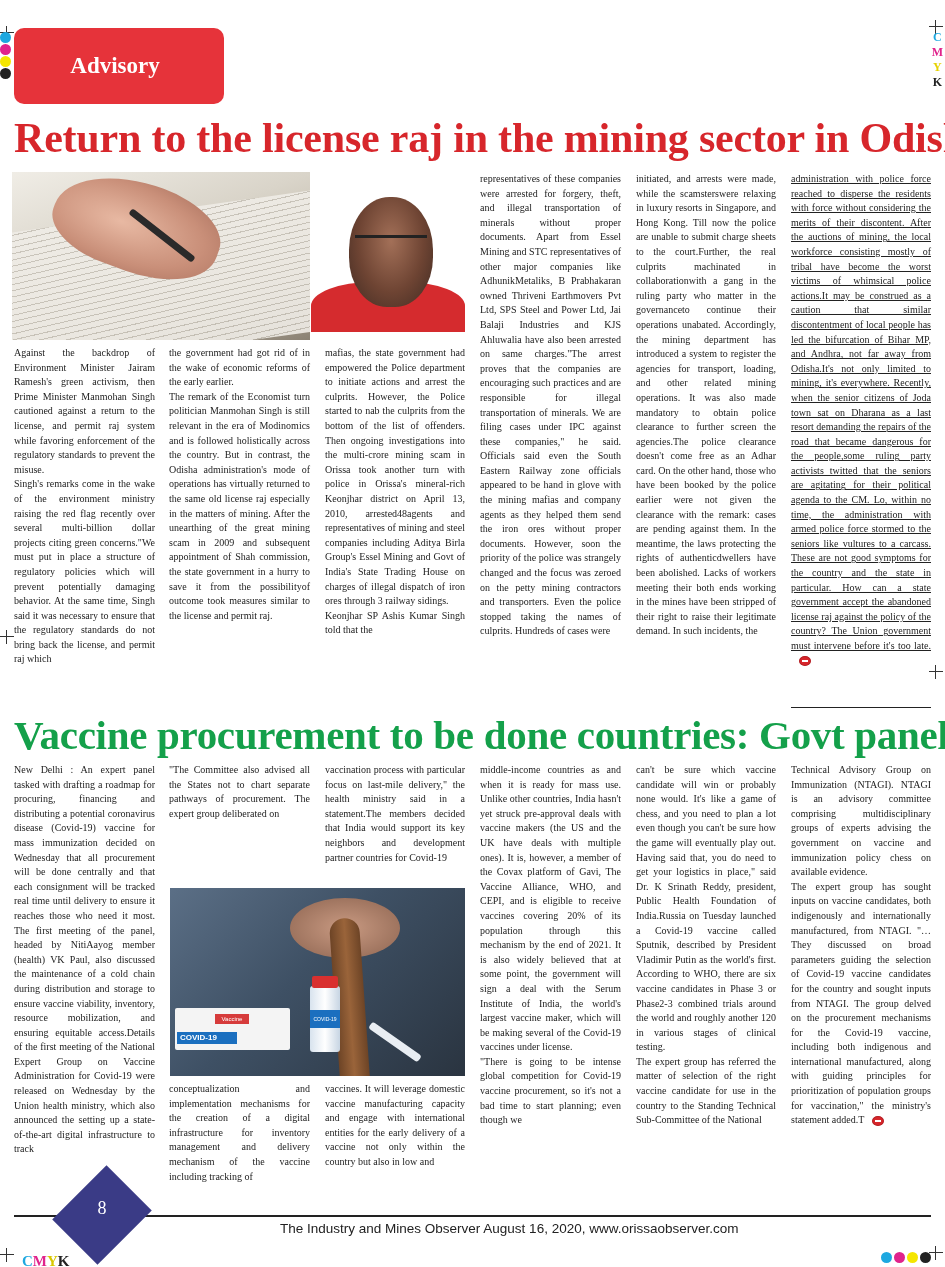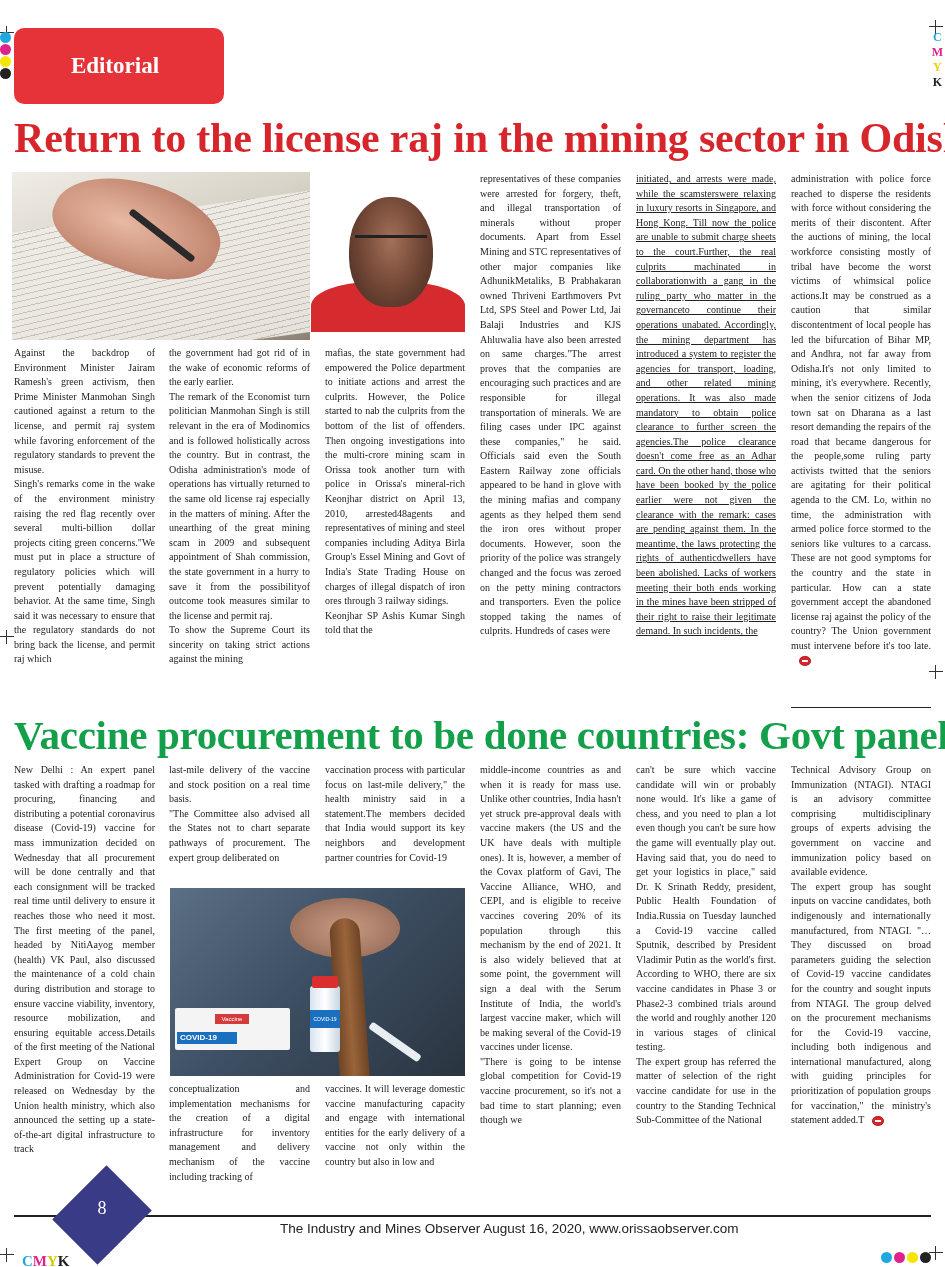--- a/index.html
+++ b/index.html
@@ -75,21 +75,21 @@
   <span style="background:#222"></span>
 </div>
 <div class="cmyk-col">
   <span style="color:#1ea8e0">C</span>
   <span style="color:#e0238c">M</span>
   <span style="color:#e6d200">Y</span>
   <span style="color:#222">K</span>
 </div>
 
 <div class="section-badge">
-  <span>Editorial</span>
+  <span>Advisory</span>
 </div>
 
 <h1 class="headline1">Return to the license raj in the mining sector in Odisha</h1>
 
 <div class="photo-hand">
   <div class="paper"></div>
   <div class="hand"></div>
   <div class="pen"></div>
 </div>
 <div class="photo-portrait">
@@ -98,45 +98,43 @@
   <div class="glasses"></div>
 </div>
 
 <div class="col" style="left:14px;top:346px;width:141px;">
   <p>Against the backdrop of Environment Minister Jairam Ramesh's green activism, then Prime Minister Manmohan Singh cautioned against a return to the license, and permit raj system while favoring enforcement of the regulatory standards to prevent the misuse.</p>
   <p>Singh's remarks come in the wake of the environment ministry raising the red flag recently over several multi-billion dollar projects citing green concerns."We must put in place a structure of regulatory policies which will prevent potentially damaging behavior. At the same time, Singh said it was necessary to ensure that the regulatory standards do not bring back the license, and permit raj which</p>
 </div>
 <div class="col" style="left:169px;top:346px;width:141px;">
   <p>the government had got rid of in the wake of economic reforms of the early earlier.</p>
   <p>The remark of the Economist turn politician Manmohan Singh is still relevant in the era of Modinomics and is followed holistically across the country. But in contrast, the Odisha administration's mode of operations has virtually returned to the same old license raj especially in the matters of mining. After the unearthing of the great mining scam in 2009 and subsequent appointment of Shah commission, the state government in a hurry to save it from the possibilityof outcome took measures similar to the license and permit raj.</p>
-  <p>To show the Supreme Court its sincerity on taking strict actions against the mining</p>
 </div>
 <div class="col" style="left:325px;top:346px;width:140px;">
   <p>mafias, the state government had empowered the Police department to initiate actions and arrest the culprits. However, the Police started to nab the culprits from the bottom of the list of offenders. Then ongoing investigations into the multi-crore mining scam in Orissa took another turn with police in Orissa's mineral-rich Keonjhar district on April 13, 2010, arrested48agents and representatives of mining and steel companies including Aditya Birla Group's Essel Mining and Govt of India's State Trading House on charges of illegal dispatch of iron ores through 3 railway sidings.</p>
   <p>Keonjhar SP Ashis Kumar Singh told that the</p>
 </div>
 <div class="col" style="left:480px;top:172px;width:141px;">
   <p>representatives of these companies were arrested for forgery, theft, and illegal transportation of minerals without proper documents. Apart from Essel Mining and STC representatives of other major companies like AdhunikMetaliks, B Prabhakaran owned Thriveni Earthmovers Pvt Ltd, SPS Steel and Power Ltd, Jai Balaji Industries and KJS Ahluwalia have also been arrested on same charges."The arrest proves that the companies are encouraging such practices and are responsible for illegal transportation of minerals. We are filing cases under IPC against these companies," he said. Officials said even the South Eastern Railway zone officials appeared to be hand in glove with the mining mafias and company agents as they helped them send the iron ores without proper documents. However, soon the priority of the police was strangely changed and the focus was zeroed on the petty mining contractors and transporters. Even the police stopped taking the names of culprits. Hundreds of cases were</p>
 </div>
-<div class="col" style="left:636px;top:172px;width:140px;text-decoration:underline;">
+<div class="col" style="left:636px;top:172px;width:140px;">
   <p>initiated, and arrests were made, while the scamsterswere relaxing in luxury resorts in Singapore, and Hong Kong. Till now the police are unable to submit charge sheets to the court.Further, the real culprits machinated in collaborationwith a gang in the ruling party who matter in the governanceto continue their operations unabated. Accordingly, the mining department has introduced a system to register the agencies for transport, loading, and other related mining operations. It was also made mandatory to obtain police clearance to further screen the agencies.The police clearance doesn't come free as an Adhar card. On the other hand, those who have been booked by the police earlier were not given the clearance with the remark: cases are pending against them. In the meantime, the laws protecting the rights of authenticdwellers have been abolished. Lacks of workers meeting their both ends working in the mines have been stripped of their right to raise their legitimate demand. In such incidents, the</p>
 </div>
-<div class="col" style="left:791px;top:172px;width:140px;">
+<div class="col" style="left:791px;top:172px;width:140px;text-decoration:underline;">
   <p><span>administration with police force reached to disperse the residents with force without considering the merits of their discontent. After the auctions of mining, the local workforce consisting mostly of tribal have become the worst victims of whimsical police actions.It may be construed as a caution that similar discontentment of local people has led the bifurcation of Bihar MP, and Andhra, not far away from Odisha.It's not only limited to mining, it's everywhere. Recently, when the senior citizens of Joda town sat on Dharana as a last resort demanding the repairs of the road that became dangerous for the people,some ruling party activists twitted that the seniors are agitating for their political agenda to the CM. Lo, within no time, the administration with armed police force stormed to the seniors like vultures to a carcass. These are not good symptoms for the country and the state in particular. How can a state government accept the abandoned license raj against the policy of the country? The Union government must intervene before it's too late.</span><span class="end-mark"></span></p>
 </div>
 
 <div class="rule" style="left:791px;top:707px;width:140px;height:1px;"></div>
 
 <h1 class="headline2">Vaccine procurement to be done countries: Govt panel</h1>
 
 <div class="col" style="left:14px;top:763px;width:141px;">
   <p>New Delhi : An expert panel tasked with drafting a roadmap for procuring, financing and distributing a potential coronavirus disease (Covid-19) vaccine for mass immunization decided on Wednesday that all procurement will be done centrally and that each consignment will be tracked real time until delivery to ensure it reaches those who need it most. The first meeting of the panel, headed by NitiAayog member (health) VK Paul, also discussed the maintenance of a cold chain during distribution and storage to ensure vaccine viability, inventory, resource mobilization, and ensuring equitable access.Details of the first meeting of the National Expert Group on Vaccine Administration for Covid-19 were released on Wednesday by the Union health ministry, which also announced the setting up a state-of-the-art digital infrastructure to track</p>
 </div>
 <div class="col" style="left:169px;top:763px;width:141px;">
-  <p>last-mile delivery of the vaccine and stock position on a real time basis.</p>
   <p>"The Committee also advised all the States not to chart separate pathways of procurement. The expert group deliberated on</p>
 </div>
 <div class="col" style="left:325px;top:763px;width:140px;">
   <p>vaccination process with particular focus on last-mile delivery," the health ministry said in a statement.The members decided that India would support its key neighbors and development partner countries for Covid-19</p>
 </div>
 
 <div class="photo-vaccine">
   <div class="handv"></div>
   <div class="cane"></div>
   <div class="box">
@@ -159,21 +157,21 @@
 
 <div class="col" style="left:480px;top:763px;width:141px;">
   <p>middle-income countries as and when it is ready for mass use. Unlike other countries, India hasn't yet struck pre-approval deals with vaccine makers (the US and the UK have deals with multiple ones). It is, however, a member of the Covax platform of Gavi, The Vaccine Alliance, WHO, and CEPI, and is eligible to receive vaccines covering 20% of its population through this mechanism by the end of 2021. It is also widely believed that at some point, the government will sign a deal with the Serum Institute of India, the world's largest vaccine maker, which will be making several of the Covid-19 vaccines under license.</p>
   <p> "There is going to be intense global competition for Covid-19 vaccine procurement, so it's not a bad time to start planning; even though we</p>
 </div>
 <div class="col" style="left:636px;top:763px;width:140px;">
   <p>can't be sure which vaccine candidate will win or probably none would. It's like a game of chess, and you need to plan a lot even though you can't be sure how the game will eventually play out. Having said that, you do need to get your logistics in place," said Dr. K Srinath Reddy, president, Public Health Foundation of India.Russia on Tuesday launched a Covid-19 vaccine called Sputnik, described by President Vladimir Putin as the world's first. According to WHO, there are six vaccine candidates in Phase 3 or Phase2-3 combined trials around the world and roughly another 120 in various stages of clinical testing.</p>
   <p>The expert group has referred the matter of selection of the right vaccine candidate for use in the country to the Standing Technical Sub-Committee of the National</p>
 </div>
 <div class="col" style="left:791px;top:763px;width:140px;">
-  <p>Technical Advisory Group on Immunization (NTAGI). NTAGI is an advisory committee comprising multidisciplinary groups of experts advising the government on vaccine and immunization policy based on available evidence.</p>
+  <p>Technical Advisory Group on Immunization (NTAGI). NTAGI is an advisory committee comprising multidisciplinary groups of experts advising the government on vaccine and immunization policy chess on available evidence.</p>
   <p><span>The expert group has sought inputs on vaccine candidates, both indigenously and internationally manufactured, from NTAGI. "…They discussed on broad parameters guiding the selection of Covid-19 vaccine candidates for the country and sought inputs from NTAGI. The group delved on the procurement mechanisms for the Covid-19 vaccine, including both indigenous and international manufactured, along with guiding principles for prioritization of population groups for vaccination," the ministry's statement added.T</span><span class="end-mark"></span></p>
 </div>
 
 <div class="rule" style="left:14px;top:1215px;width:917px;height:2px;"></div>
 <div class="page-diamond"></div>
 <div class="page-num">8</div>
 <div class="footer-text">The Industry and Mines Observer August 16, 2020, www.orissaobserver.com</div>
 
 <div class="cmyk-foot">
   <span style="color:#1ea8e0">C</span><span style="color:#e0238c">M</span><span style="color:#d9c800">Y</span><span style="color:#222">K</span>

